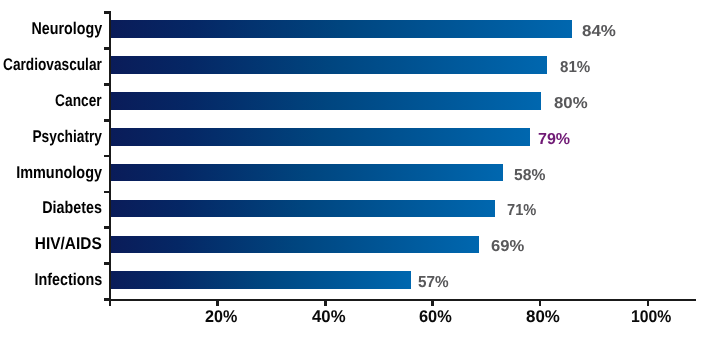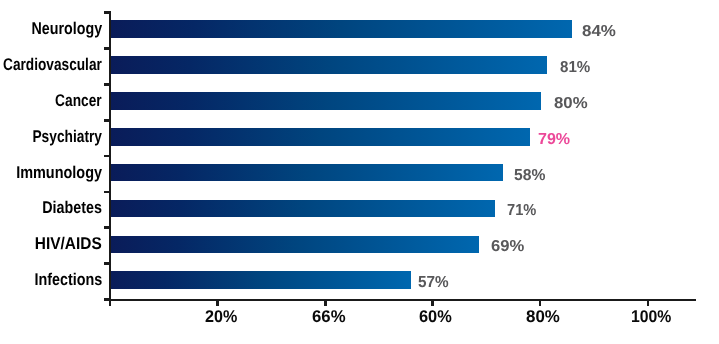--- a/index.html
+++ b/index.html
@@ -89,21 +89,21 @@
       <div class="val-label" style="left: 560.3px; top: 59.895px; transform: scaleX(0.95); color: rgb(88, 88, 90);">81%</div>
     </div>
     <div class="bar-row">
       <div class="cat-label" style="right: 617.2px; top: 91.865px; transform: scaleX(0.808); color: rgb(1, 1, 1);">Cancer</div>
       <div class="bar" style="left: 110.6px; top: 92.04px; width: 430.6px; height: 17.65px; background: linear-gradient(to right, rgb(10, 28, 89) 0%, rgb(5, 39, 101) 18%, rgb(0, 69, 127) 50%, rgb(0, 103, 175) 100%);"></div>
       <div class="val-label" style="left: 553.6px; top: 95.765px; transform: scaleX(1.056); color: rgb(88, 88, 90);">80%</div>
     </div>
     <div class="bar-row">
       <div class="cat-label" style="right: 617.2px; top: 127.735px; transform: scaleX(0.809); color: rgb(1, 1, 1);">Psychiatry</div>
       <div class="bar" style="left: 110.6px; top: 127.91px; width: 419.4px; height: 17.65px; background: linear-gradient(to right, rgb(10, 28, 89) 0%, rgb(5, 39, 101) 18%, rgb(0, 69, 127) 50%, rgb(0, 103, 175) 100%);"></div>
-      <div class="val-label" style="left: 538.4px; top: 131.635px; transform: scaleX(1.01); color: #ec4899;">79%</div>
+      <div class="val-label" style="left: 538.4px; top: 131.635px; transform: scaleX(1.01); color: #701a75;">79%</div>
     </div>
     <div class="bar-row">
       <div class="cat-label" style="right: 617.2px; top: 163.605px; transform: scaleX(0.85); color: rgb(1, 1, 1);">Immunology</div>
       <div class="bar" style="left: 110.6px; top: 163.78px; width: 392.2px; height: 17.65px; background: linear-gradient(to right, rgb(10, 28, 89) 0%, rgb(5, 39, 101) 18%, rgb(0, 69, 127) 50%, rgb(0, 103, 175) 100%);"></div>
       <div class="val-label" style="left: 513.6px; top: 167.505px; transform: scaleX(0.987); color: rgb(88, 88, 90);">58%</div>
     </div>
     <div class="bar-row">
       <div class="cat-label" style="right: 617.2px; top: 199.475px; transform: scaleX(0.842); color: rgb(1, 1, 1);">Diabetes</div>
       <div class="bar" style="left: 110.6px; top: 199.65px; width: 384.3px; height: 17.65px; background: linear-gradient(to right, rgb(10, 28, 89) 0%, rgb(5, 39, 101) 18%, rgb(0, 69, 127) 50%, rgb(0, 103, 175) 100%);"></div>
       <div class="val-label" style="left: 507px; top: 203.375px; transform: scaleX(0.921); color: rgb(88, 88, 90);">71%</div>
@@ -135,18 +135,18 @@
   <div class="x-ticks">
     <div class="tick-x" style="left: 108.55px; top: 300.6px; width: 2.5px; height: 5.5px; background: rgb(26, 26, 26);"></div>
     <div class="tick-x" style="left: 216.25px; top: 300.6px; width: 2.5px; height: 5.5px; background: rgb(26, 26, 26);"></div>
     <div class="tick-x" style="left: 324.25px; top: 300.6px; width: 2.5px; height: 5.5px; background: rgb(26, 26, 26);"></div>
     <div class="tick-x" style="left: 431.45px; top: 300.6px; width: 2.5px; height: 5.5px; background: rgb(26, 26, 26);"></div>
     <div class="tick-x" style="left: 538.85px; top: 300.6px; width: 2.5px; height: 5.5px; background: rgb(26, 26, 26);"></div>
     <div class="tick-x" style="left: 646.55px; top: 300.6px; width: 2.5px; height: 5.5px; background: rgb(26, 26, 26);"></div>
   </div>
   <div class="x-tick-labels">
     <div class="xtick-label" style="left: 204.9px; top: 307.55px; transform: scaleX(0.949);">20%</div>
-    <div class="xtick-label" style="left: 311.5px; top: 307.55px; transform: scaleX(0.985);">66%</div>
+    <div class="xtick-label" style="left: 311.5px; top: 307.55px; transform: scaleX(0.985);">40%</div>
     <div class="xtick-label" style="left: 419.2px; top: 307.55px; transform: scaleX(0.964);">60%</div>
     <div class="xtick-label" style="left: 526.4px; top: 307.55px; transform: scaleX(0.994);">80%</div>
     <div class="xtick-label" style="left: 631.2px; top: 307.55px; transform: scaleX(0.929);">100%</div>
   </div>
 </div>
 
 </body></html>

